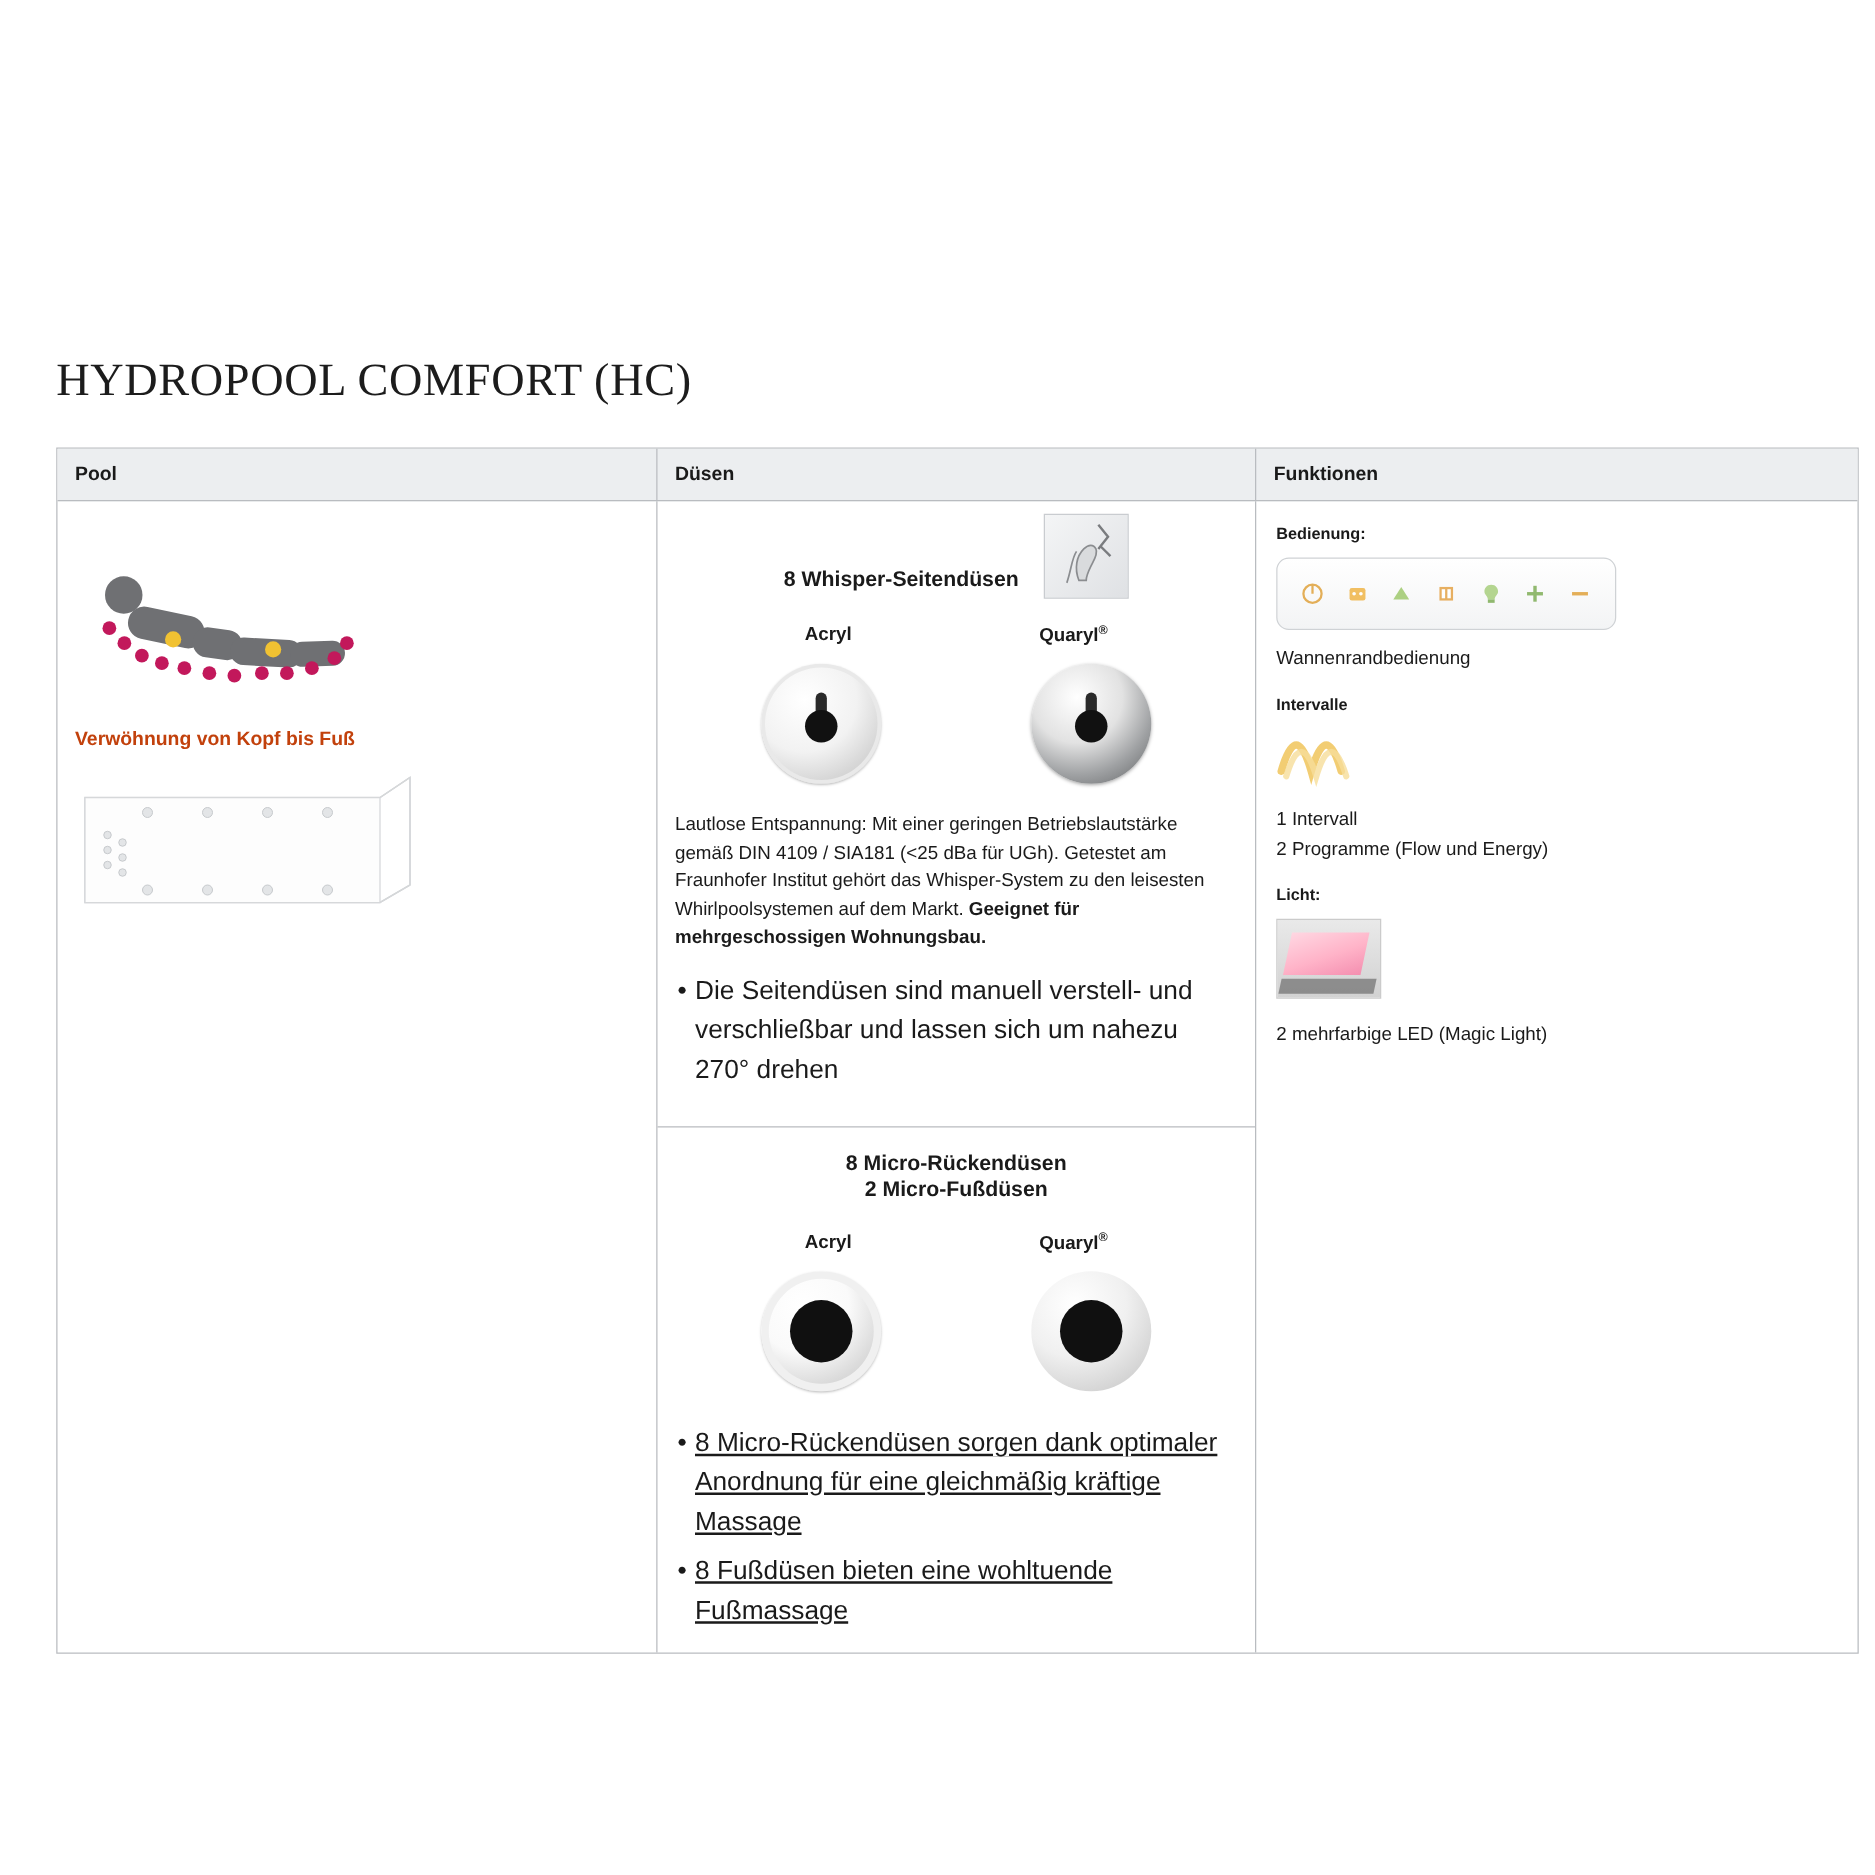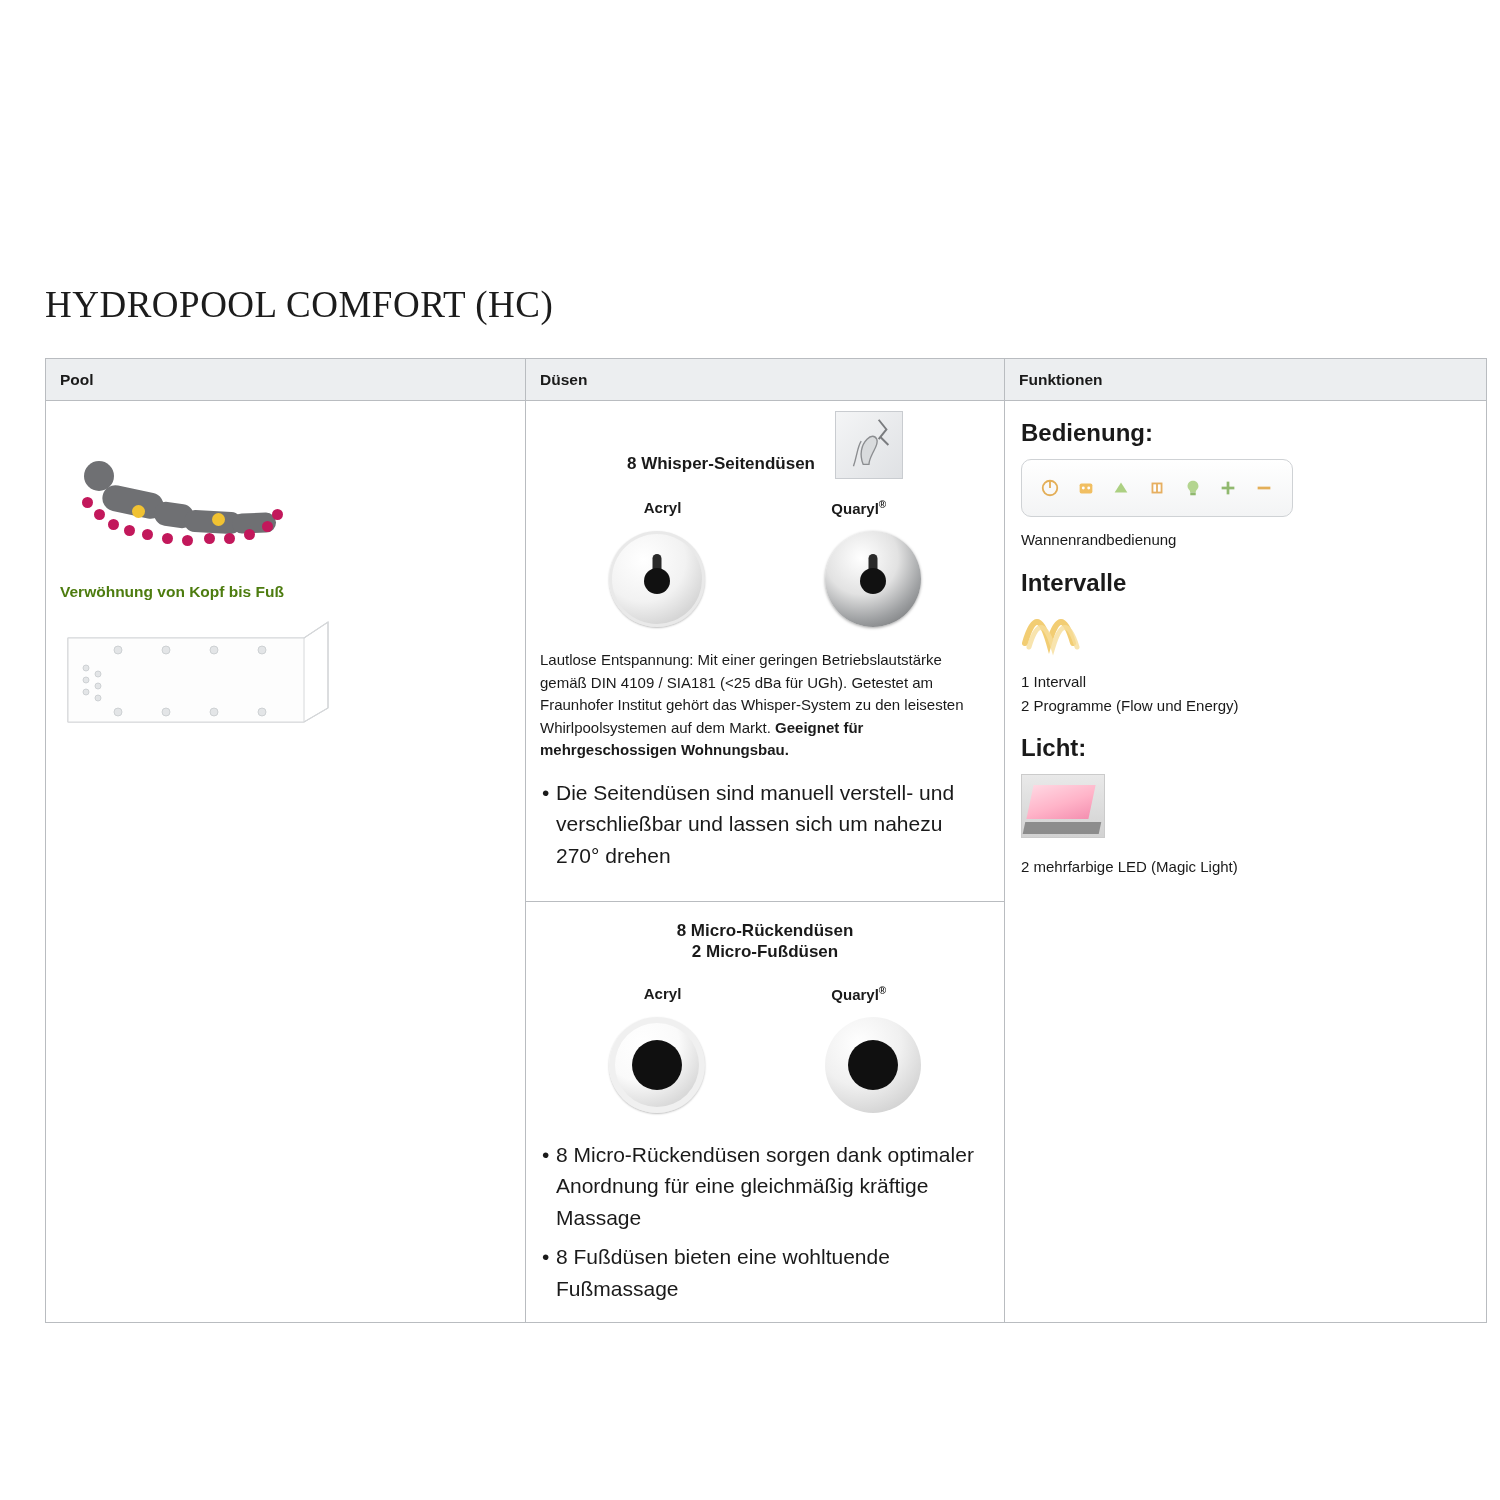--- a/index.html
+++ b/index.html
@@ -78,21 +78,21 @@
     margin: 52px 0 0 12px;
   }
   .dot { position: absolute; border-radius: 50%; }
   .seg { position: absolute; background: #6f7073; border-radius: 14px; }
   .caption-bold {
     position: absolute;
     left: 14px;
     top: 182px;
     font-size: 15.5px;
     font-weight: bold;
-    color: #4d7c0f;
+    color: #c2410c;
   }
   .tub {
     position: absolute;
     left: 10px;
     top: 215px;
     width: 280px;
     height: 120px;
   }
 
   
@@ -205,21 +205,21 @@
   ul.bul li:before {
     content: "\2022";
     position: absolute;
     left: 2px;
     top: 0;
   }
 
   
   .c3 { padding: 18px 16px 0 16px; }
   .h-bold {
-    font-size: 24px;
+    font-size: 13px;
     font-weight: bold;
     margin: 0 0 12px 0;
   }
   .h-bold.second { margin-top: 18px; }
   .control-panel {
     width: 272px;
     height: 58px;
     border: 1px solid #cfd2d5;
     border-radius: 10px;
     background: linear-gradient(180deg,#ffffff 0%,#f3f4f5 100%);
@@ -393,21 +393,21 @@
 
           <div class="jets-row">
             <div class="jet jet-acryl-m">
               <div class="jet-core-big"></div>
             </div>
             <div class="jet jet-quaryl-m">
               <div class="jet-core-big"></div>
             </div>
           </div>
 
-          <ul class="bul" style="margin-top:26px;">
+          <ul class="bul" style="margin-top:26px;text-decoration:underline;">
             <li>8 Micro-Rückendüsen sorgen dank optimaler Anordnung für eine gleichmäßig kräftige Massage</li>
             <li>8 Fußdüsen bieten eine wohltuende Fußmassage</li>
           </ul>
         </div>
       </div>
 
       <div class="cell col3 c3">
 
         <div class="h-bold">Bedienung:</div>
 

